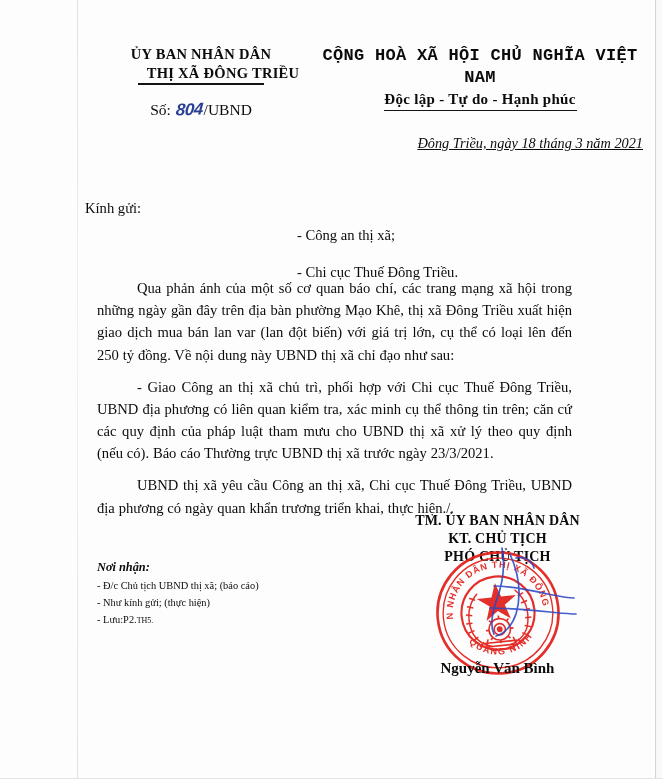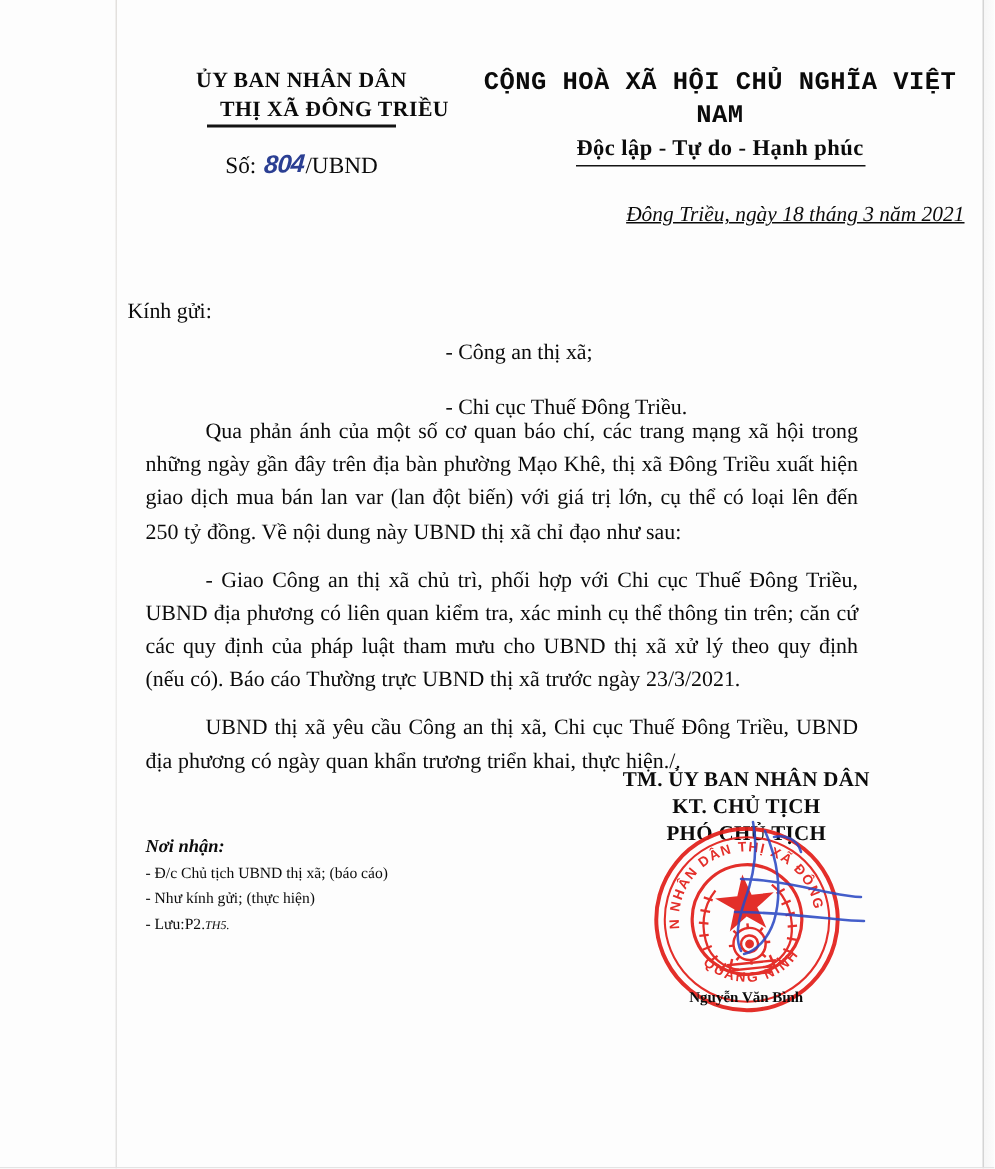--- a/index.html
+++ b/index.html
@@ -153,33 +153,33 @@
     font-style: italic;
     font-weight: bold;
     font-size: 12.3px;
     margin-bottom: 3px;
   }
   .noi-nhan-item {
     font-size: 10.4px;
     line-height: 1.62;
     white-space: nowrap;
   }
-  .noi-nhan-item .small-caps { font-size: 8px; font-style: italic; }
+  .noi-nhan-item .small-caps { font-size: 8px; }
 
   .signature { flex: 1; text-align: center; position: relative; }
   .sig-line1, .sig-line2, .sig-line3 {
     font-weight: bold;
     font-size: 14px;
     line-height: 1.3;
     letter-spacing: .2px;
   }
   .sig-line3 { position: relative; z-index: 1; }
   .sig-name {
     font-weight: bold;
-    font-size: 10px;
+    font-size: 15px;
     margin-top: 93px;
     position: relative;
     z-index: 3;
   }
 
   
   .seal-wrap {
     position: absolute;
     left: 50%;
     top: 38px;

